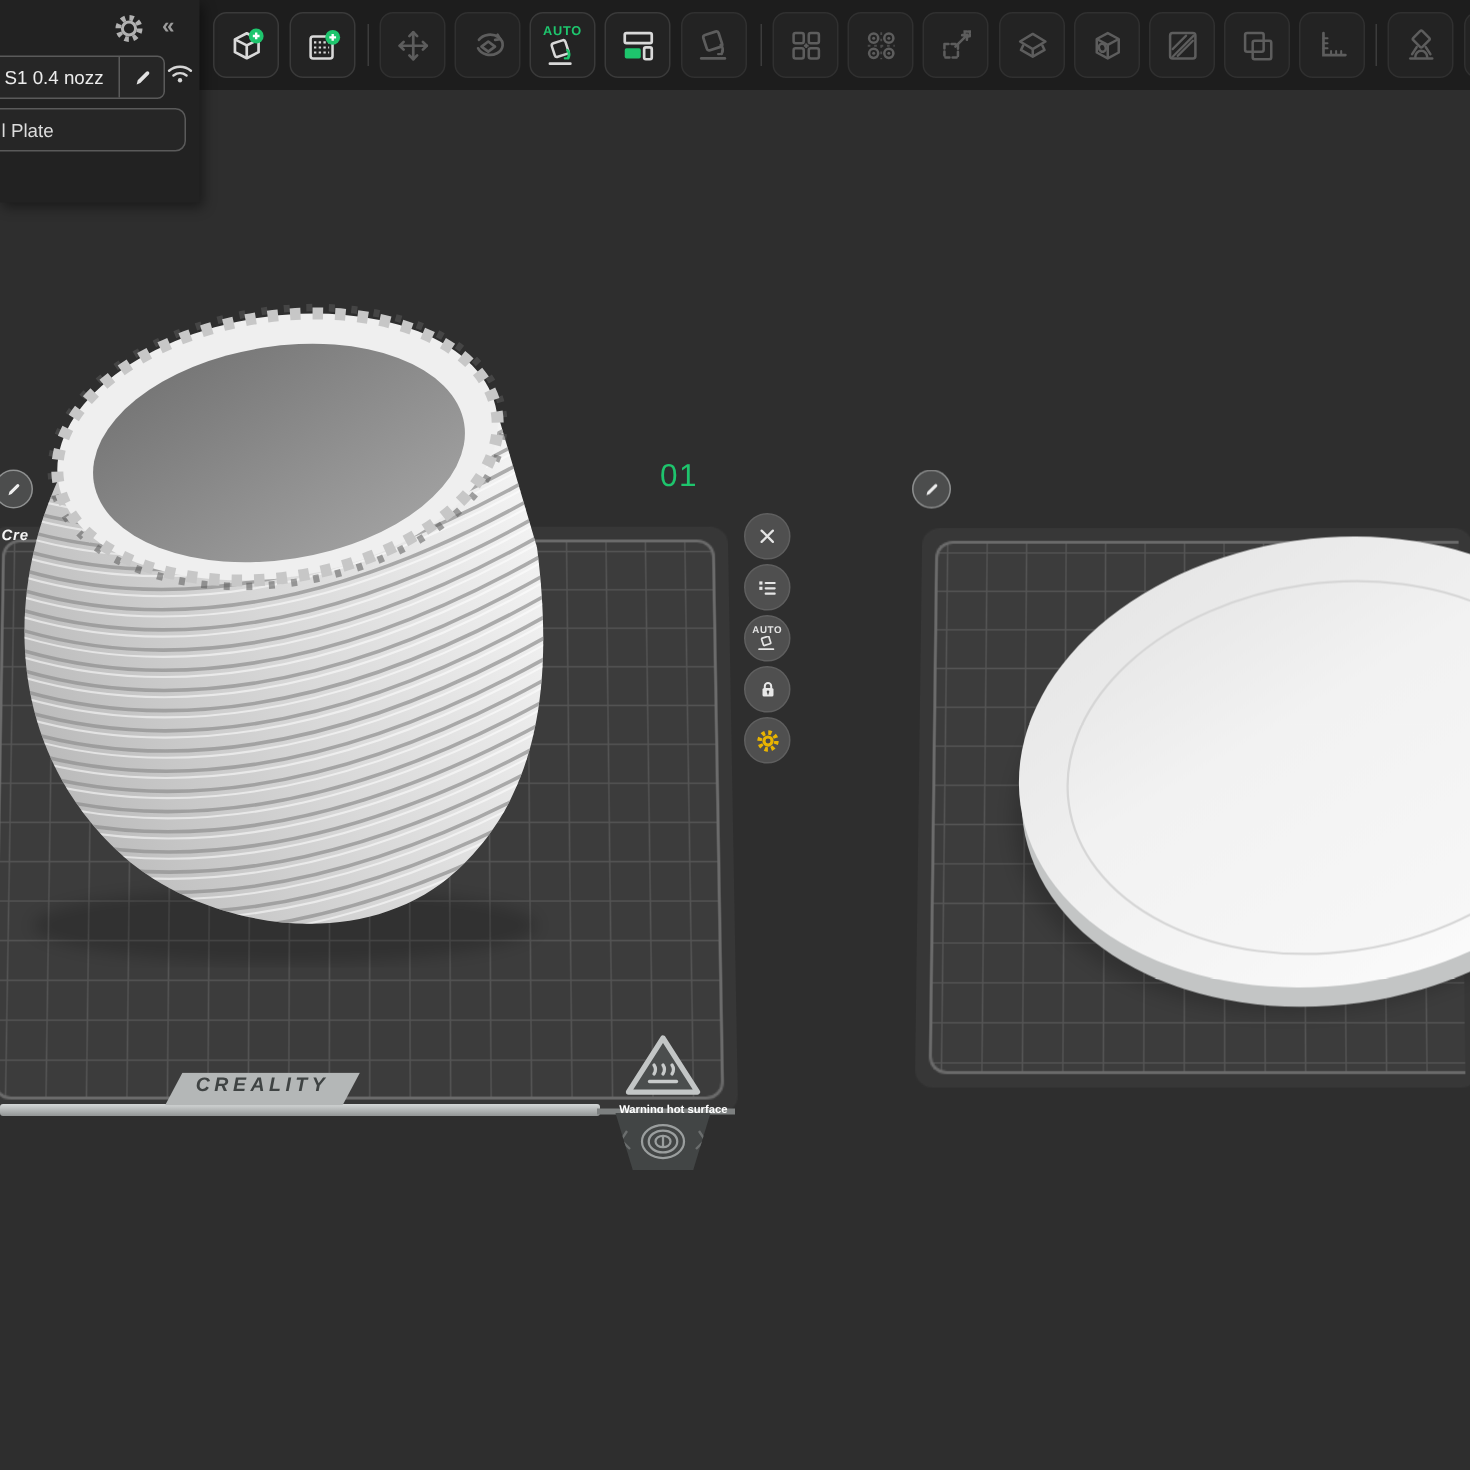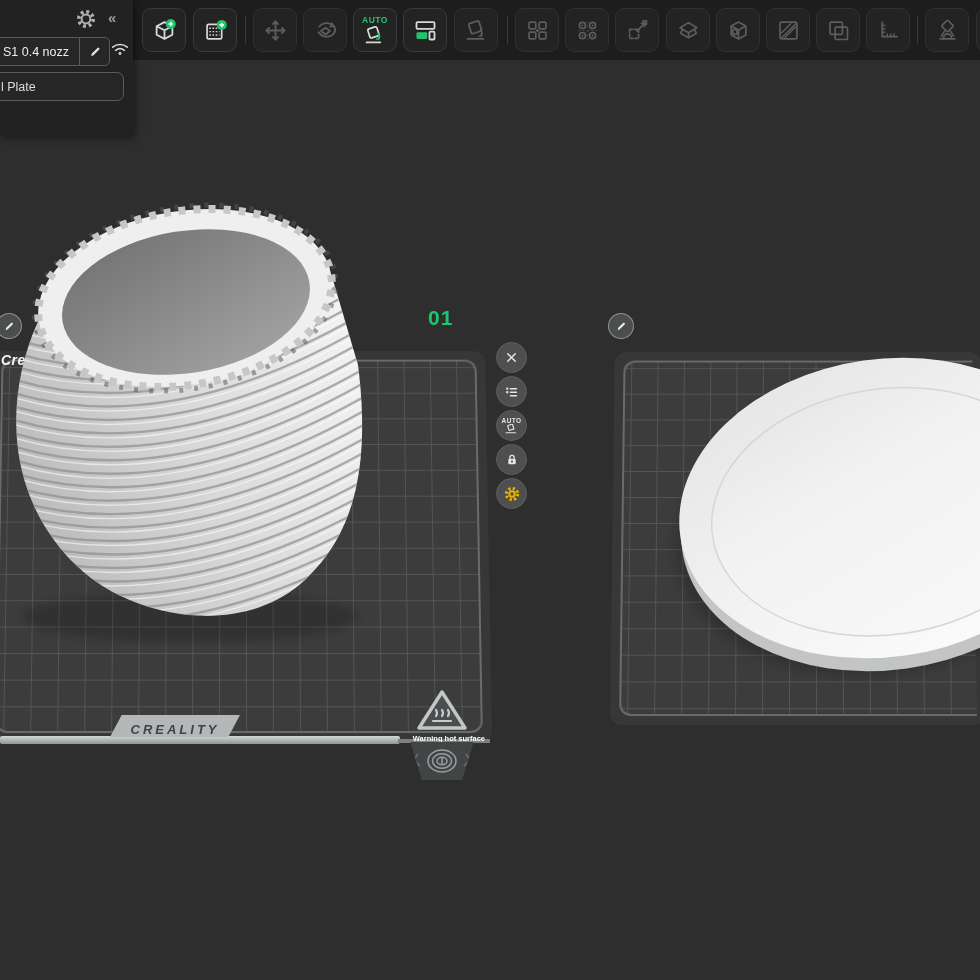--- a/index.html
+++ b/index.html
@@ -31,26 +31,26 @@
   .plate{position:absolute;background:#373737;border-radius:12px;
      transform:perspective(1500px) rotateX(6deg);transform-origin:50% 100%;}
   .plate .grid{position:absolute;inset:9px;border:2px solid #6b6b6b;border-radius:12px;background:#3c3c3c;
      background-image:linear-gradient(to right,#545454 1px,transparent 1px),
                       linear-gradient(to bottom,#545454 1px,transparent 1px);
      background-size:27px 27px;background-position:6px 6px;}
   #plate2 .grid{border-radius:12px 0 0 12px;border-right:none;}
   .plate-edit{position:absolute;width:26px;height:26px;border-radius:50%;
      background:rgba(125,128,128,.38);border:1px solid rgba(200,203,203,.55);
      display:flex;align-items:center;justify-content:center;color:#e8e8e8;cursor:pointer;z-index:4;}
-  #plate1-num{position:absolute;left:428px;top:306px;font-size:21px;font-weight:700;
+  #plate1-num{position:absolute;left:440px;top:306px;font-size:21px;font-weight:400;
      letter-spacing:1px;color:var(--green);z-index:4;text-align:center;}
-  #cre-label{position:absolute;left:1px;top:352px;font-size:14px;font-weight:800;font-style:italic;
+  #cre-label{position:absolute;left:1px;top:352px;font-size:10px;font-weight:800;font-style:italic;
      color:#f5f5f5;z-index:2;letter-spacing:.5px;}
   #creality-tab{position:absolute;left:110px;top:715px;width:130px;height:22px;background:#b4b7b7;
-     clip-path:polygon(9% 0,100% 0,91% 100%,0 100%);display:flex;align-items:flex-end;justify-content:center;z-index:4;}
+     clip-path:polygon(9% 0,100% 0,91% 100%,0 100%);display:flex;align-items:flex-start;justify-content:center;z-index:4;}
   #creality-tab span{font-size:13px;font-weight:700;font-style:italic;letter-spacing:3px;color:#3f4343;}
   #rail-main{position:absolute;left:0;top:736px;width:400px;height:8px;z-index:3;
      background:linear-gradient(#d4d7d7,#929595);border-radius:2px;}
   #rail-thin{position:absolute;left:398px;top:739px;width:92px;height:4px;background:#7d8080;z-index:3;}
   #warn-wrap{position:absolute;left:399px;top:688px;width:86px;z-index:4;text-align:center;}
   #warn-text{font-size:7.5px;font-weight:700;color:#fff;white-space:nowrap;display:block;margin-top:-2px;text-align:right;}
   #fp-badge{position:absolute;left:406px;top:742px;width:72px;height:38px;background:#424545;
      clip-path:polygon(6% 0,94% 0,78% 100%,22% 100%);z-index:4;display:flex;align-items:center;justify-content:center;}
   
   #plate-actions{position:absolute;left:496px;top:342px;display:flex;flex-direction:column;gap:3px;z-index:7;}

